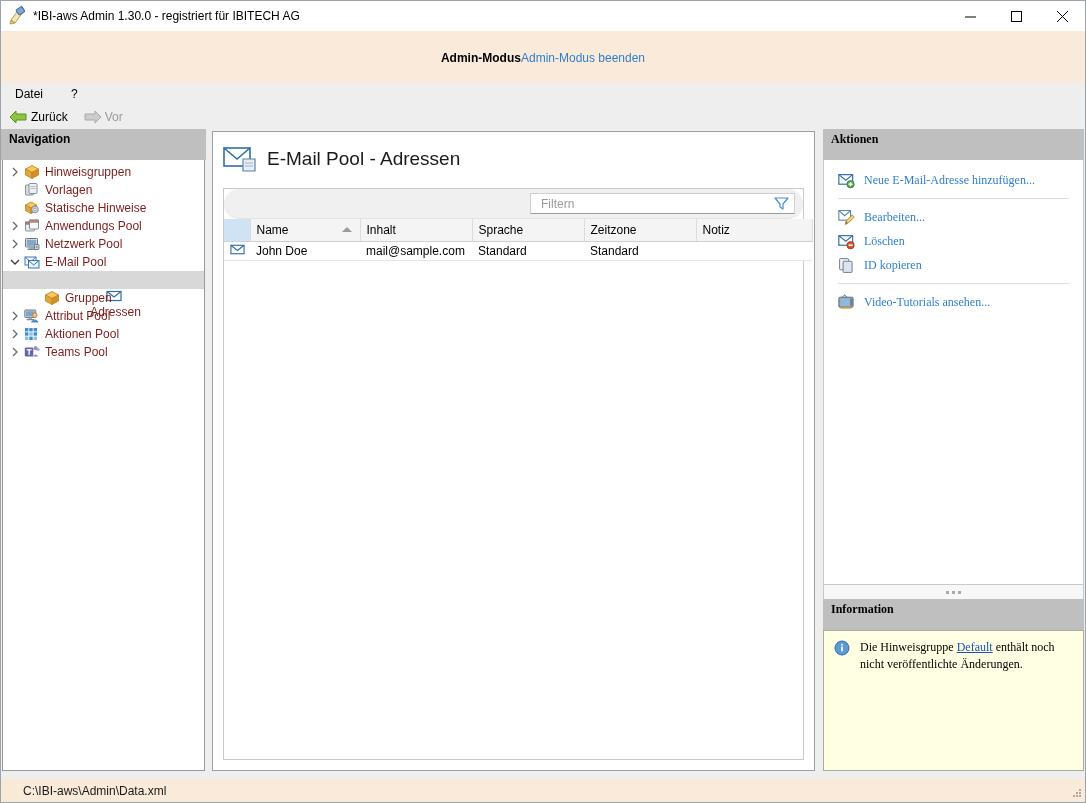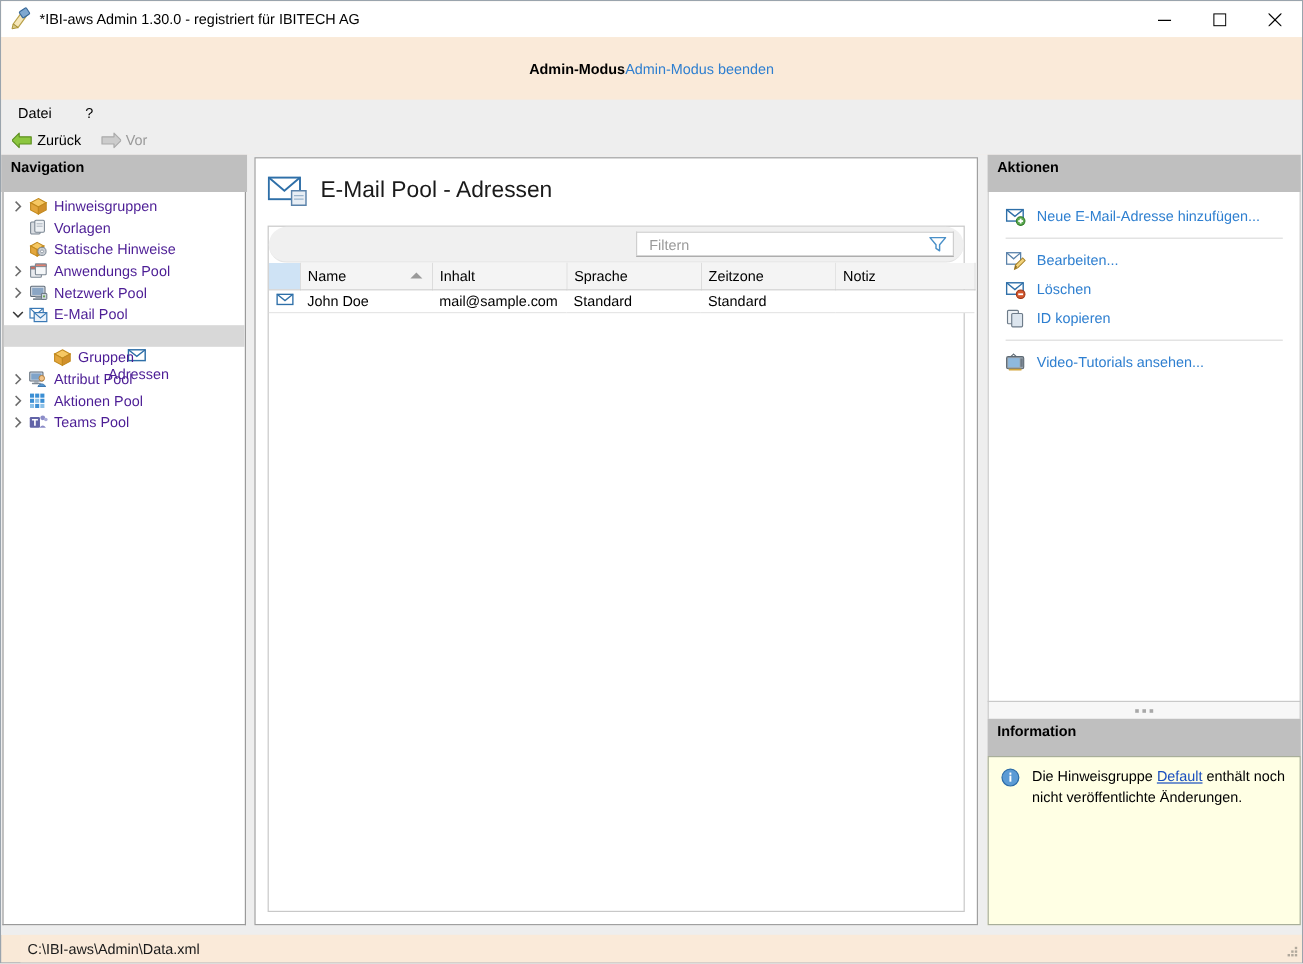--- a/index.html
+++ b/index.html
@@ -155,21 +155,21 @@
     flex: 0 0 16px;
     display: flex; align-items: center; justify-content: center;
     color: #6b6b6b;
   }
   .node-icon {
     width: 18px; height: 16px;
     flex: 0 0 18px;
     margin-right: 4px;
     display: flex; align-items: center; justify-content: center;
   }
-  .node-label { font-size: 12px; color: #4c1d95; }
+  .node-label { font-size: 12px; color: #7f1d1d; }
 
   
   .center {
     flex: 1 1 auto;
     min-width: 0;
     background: #eeeeee;
     padding: 2px 8px 8px 6px;
     display: flex;
     flex-direction: column;
   }
@@ -281,20 +281,21 @@
   tr.datarow { background: #ffffff; cursor: default; }
 
   
   .rightpane {
     width: 262px;
     flex: 0 0 262px;
     display: flex;
     flex-direction: column;
     background: #eeeeee;
     padding: 0 1px 8px 0;
+    font-family: Liberation Serif, serif;
   }
   .actions-wrap {
     background: #ffffff;
     border: 1px solid #c9c9c9;
     border-top: none;
     flex: 1 1 auto;
     min-height: 0;
     padding: 8px 0 0 0;
     display: flex;
     flex-direction: column;

